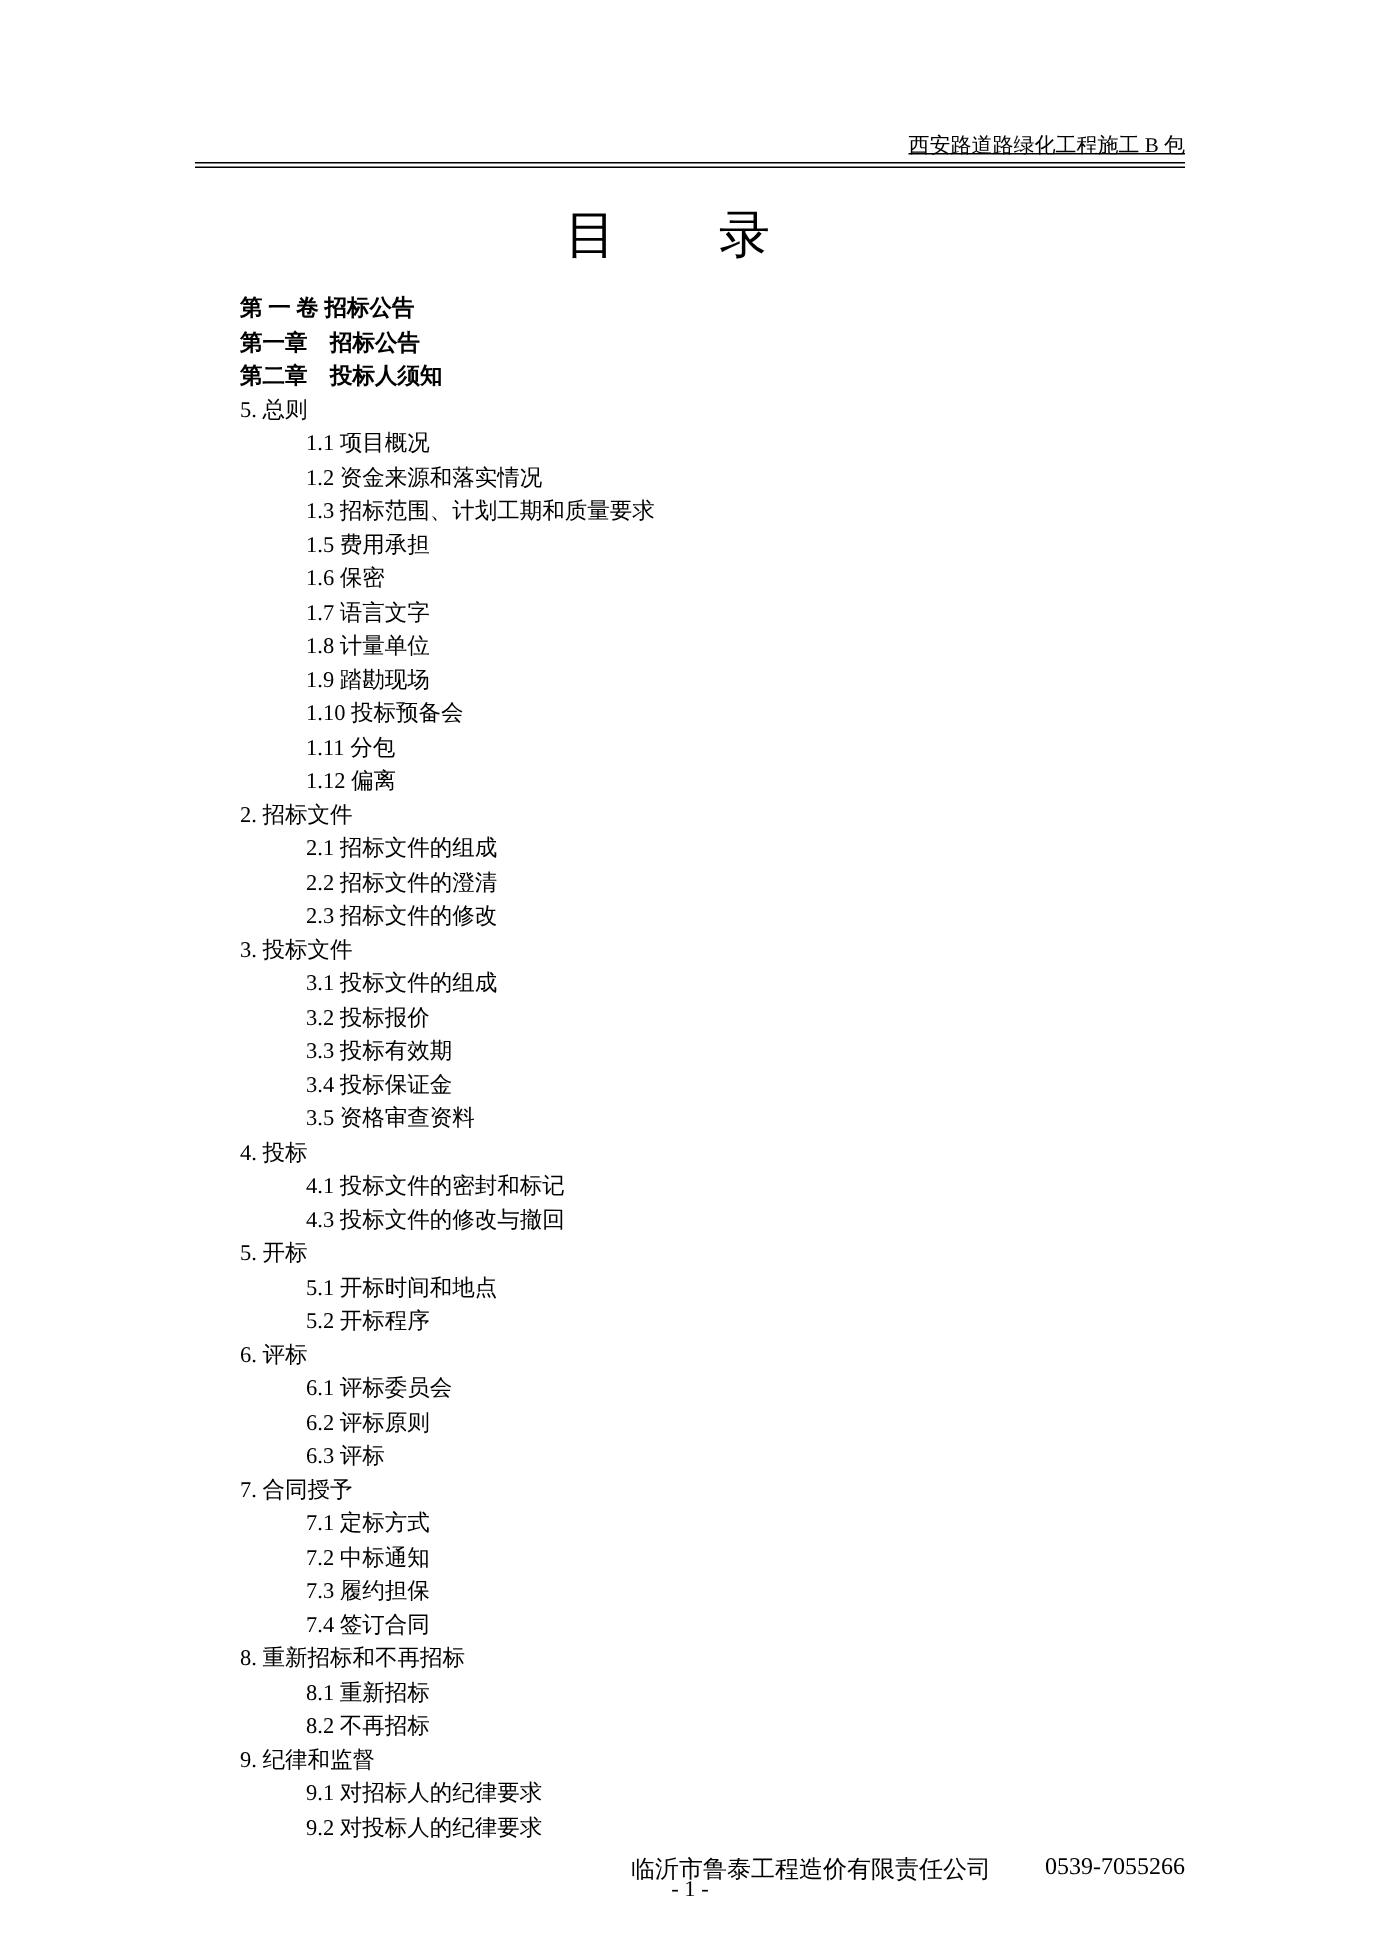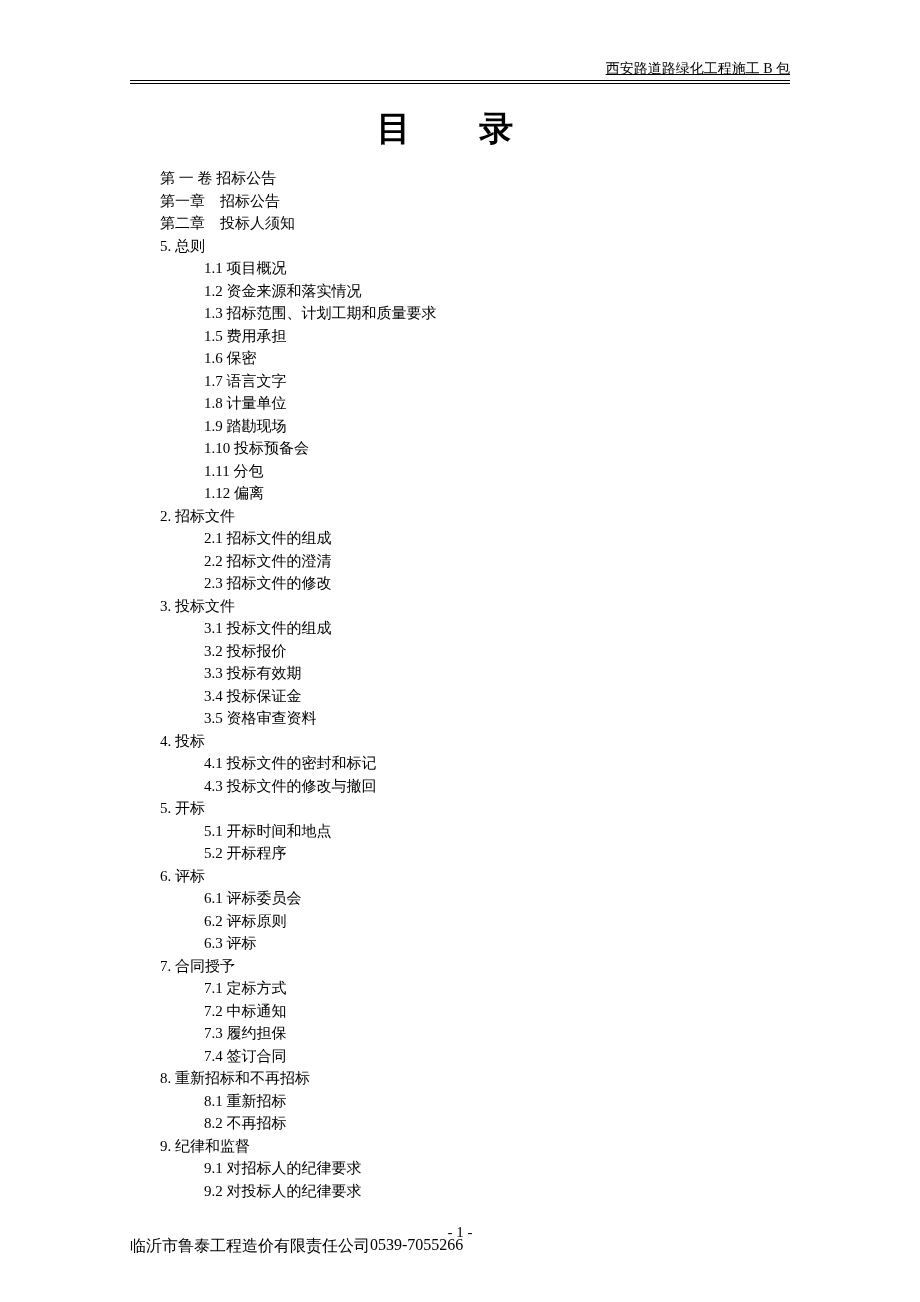--- a/index.html
+++ b/index.html
@@ -18,68 +18,71 @@
     .page {
       padding: 60px 130px 40px 130px;
     }
     .header-right {
       text-align: right;
       font-size: 14px;
       border-bottom: 1.5px solid #000;
       padding-bottom: 2px;
       margin-bottom: 4px;
       position: relative;
+      margin-top: 28px;
     }
     .header-right::after {
       content: "";
       display: block;
       border-bottom: 1px solid #000;
       position: absolute;
       left: 0;
       right: 0;
       bottom: -4px;
     }
     .header-text {
       text-decoration: underline;
     }
     .title {
       text-align: center;
       font-size: 34px;
       letter-spacing: 30px;
       margin: 25px 0 15px 0;
-      font-weight: bold;
+      font-weight: normal;
       font-family: "SimSun", "宋体", serif;
     }
     .toc {
       font-size: 15px;
       line-height: 1.5;
       padding-left: 30px;
     }
     .level-0 {
       padding-left: 0;
+      font-weight: bold;
     }
     .level-1 {
       padding-left: 0;
     }
     .level-2 {
       padding-left: 44px;
     }
     .page-number {
       text-align: center;
       font-size: 15px;
       margin-top: 22px;
     }
     .footer {
       position: absolute;
       bottom: 45px;
       left: 130px;
       right: 130px;
       display: flex;
-      justify-content: flex-start;
+      justify-content: flex-end;
       font-size: 16px;
+      gap: 36px;
     }
   </style>
 </head>
 <body>
 
 <div class="page">
   <div class="header-right">
     <span class="header-text">西安路道路绿化工程施工 B 包</span>
   </div>
 

